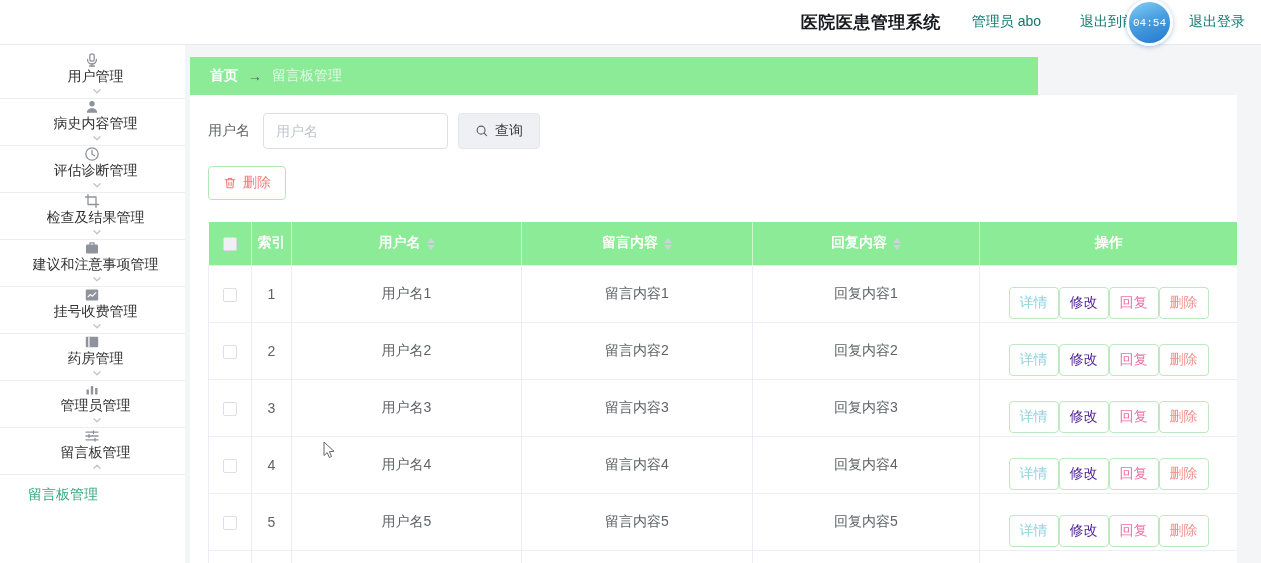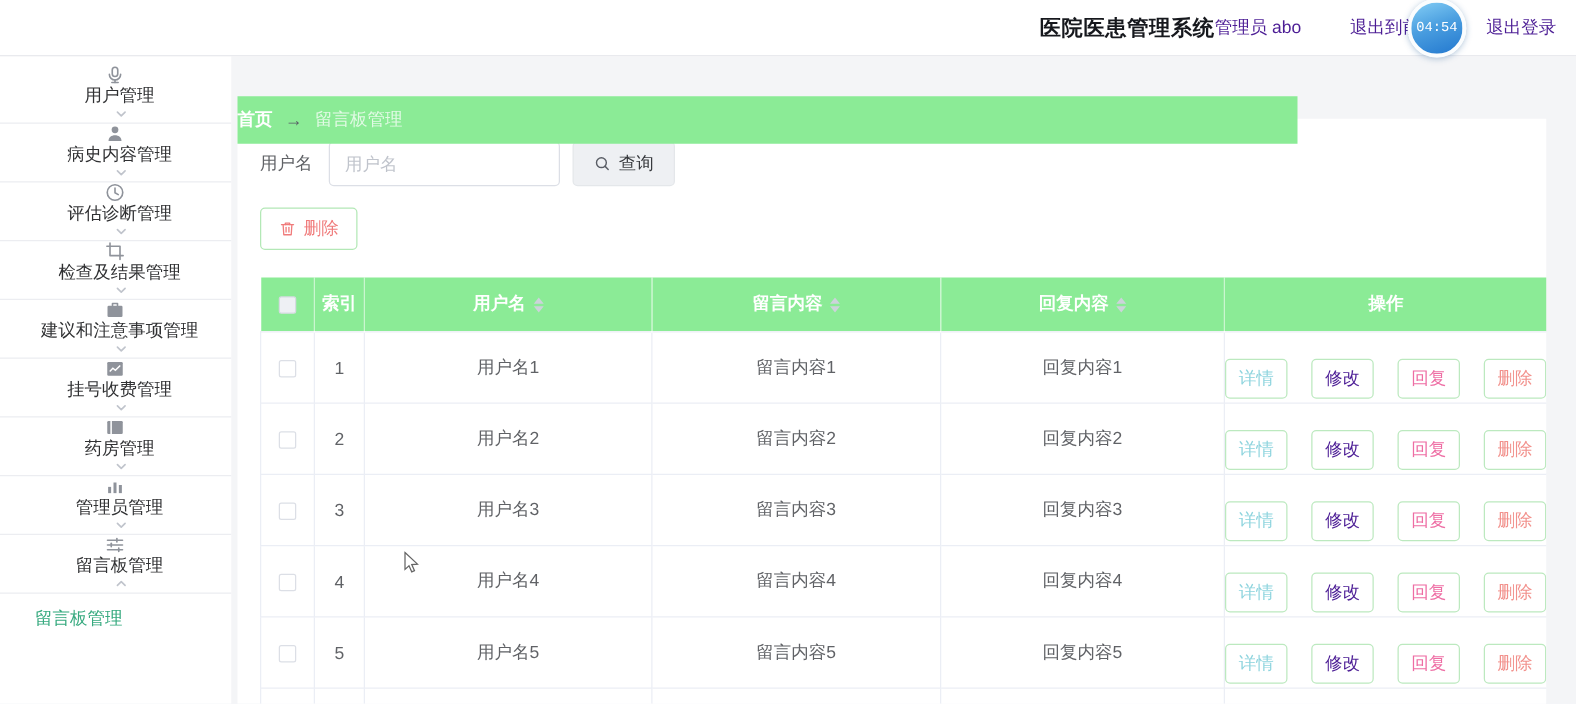--- a/index.html
+++ b/index.html
@@ -5,21 +5,21 @@
   * { margin:0; padding:0; box-sizing:border-box; }
   html,body { width:1261px; height:563px; overflow:hidden; background:#f4f5f7;
     font-family:"Liberation Sans","DejaVu Sans",sans-serif; color:#303133; }
   .stage { position:relative; width:1261px; height:563px; overflow:hidden; }
 
   
   .top-header { position:absolute; left:0; top:0; width:1261px; height:45px;
     background:#fff; border-bottom:1px solid #e9eaee; display:flex; align-items:center;
     justify-content:flex-end; z-index:30; }
   .app-title { font-size:17px; font-weight:bold; color:#16181d; padding-left:20px; letter-spacing:.5px; }
-  .header-right { display:flex; align-items:center; gap:39px; padding-right:16px; font-size:14px; color:#4c1d95; }
+  .header-right { display:flex; align-items:center; gap:39px; padding-right:16px; font-size:14px; color:#0f766e;margin-left:31px; }
   .header-link { cursor:pointer; white-space:nowrap; }
 
   .timer-badge { position:absolute; left:1126px; top:-1px; width:47px; height:47px;
     border-radius:50%; background:linear-gradient(160deg,#7ec9f3 5%,#4b9fe0 45%,#2a7fd2 90%);
     border:3px solid #fbfdfe; box-shadow:0 1px 5px rgba(30,90,150,.35);
     display:flex; align-items:center; justify-content:center;
     color:#fff; font-size:11px; z-index:40;font-family:Liberation Mono, monospace; }
 
   
   .sidebar { position:absolute; left:0; top:45px; width:185px; height:518px;
@@ -32,22 +32,22 @@
   .sub-item { height:40px; display:flex; align-items:center; padding-left:28px;
     font-size:14px; color:#35a97e; cursor:pointer; }
 
   svg.ic { width:100%; height:100%; }
   .stroke { fill:none; stroke:#8f939b; stroke-width:1.3; stroke-linecap:round; stroke-linejoin:round; }
   .fillg  { fill:#8f939b; stroke:none; }
   .caretstroke { fill:none; stroke:#c0c4cc; stroke-width:1.5; stroke-linecap:round; stroke-linejoin:round; }
 
   
   .breadcrumb { position:absolute; left:190px; top:57px; width:848px; height:38px;
-    background:#8beb96; display:flex; align-items:center; 
-    font-size:14px; z-index:10;margin-top:20px; }
+    background:#8beb96; display:flex; align-items:center; padding-left:20px;
+    font-size:14px; z-index:10; }
   .bc-home { color:#fff; font-weight:bold; cursor:pointer; }
   .bc-arrow { color:#596066; margin:0 10px; }
   .bc-current { color:rgba(255,255,255,.75); }
 
   .card { position:absolute; left:190px; top:95px; width:1047px; height:468px;
     background:#fff; overflow:hidden; padding:18px; z-index:5; }
 
   .search-row { display:flex; align-items:center; height:36px; }
   .search-label { font-size:14px; color:#606266; margin-right:13px; }
   .search-input { width:185px; height:36px; border:1px solid #dcdfe6; border-radius:4px;
@@ -77,21 +77,21 @@
     border-radius:2px; background:#fff; vertical-align:middle; cursor:pointer; }
   .cbx.on-green { background:#eef0f4; border-color:#d6dae1; }
 
   .sort-caret { display:inline-flex; flex-direction:column; gap:2px; margin-left:6px;
     vertical-align:middle; cursor:pointer; }
   .sc-up { width:0; height:0; border-left:4px solid transparent; border-right:4px solid transparent;
     border-bottom:5px solid #ccd3da; }
   .sc-dn { width:0; height:0; border-left:4px solid transparent; border-right:4px solid transparent;
     border-top:5px solid #ccd3da; }
 
-  .op-wrap { display:flex; gap:0; justify-content:space-between; align-items:center;margin-top:19px; }
+  .op-wrap { display:flex; gap:0; justify-content:center; align-items:center;margin-top:19px; }
   .op-btn { min-width:48px; height:32px; padding:0 10px; background:#fff; border:1px solid #bce9bf;
     border-radius:4px; font-size:14px; cursor:pointer; display:inline-flex; align-items:center;
     justify-content:center; font-family:"Liberation Sans","DejaVu Sans",sans-serif; }
   .op-detail { color:#8ed4de; }
   .op-modify { color:#4c1d95; }
   .op-reply  { color:#ee6da4; }
   .op-delete { color:#f2918c; }
 
   .mouse-cursor { position:absolute; left:323px; top:441px; z-index:50; pointer-events:none; }
 </style>

